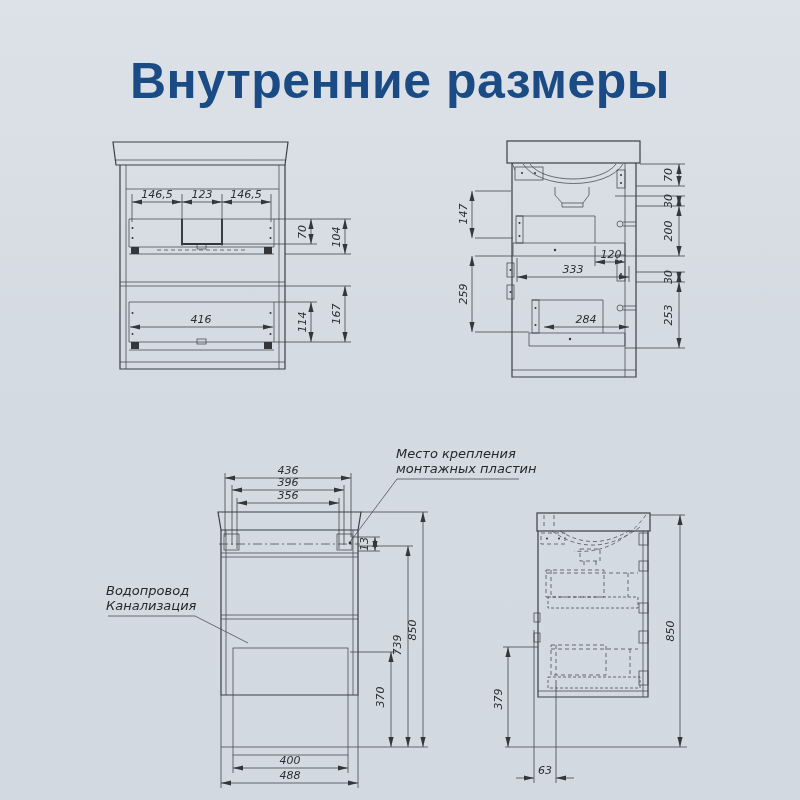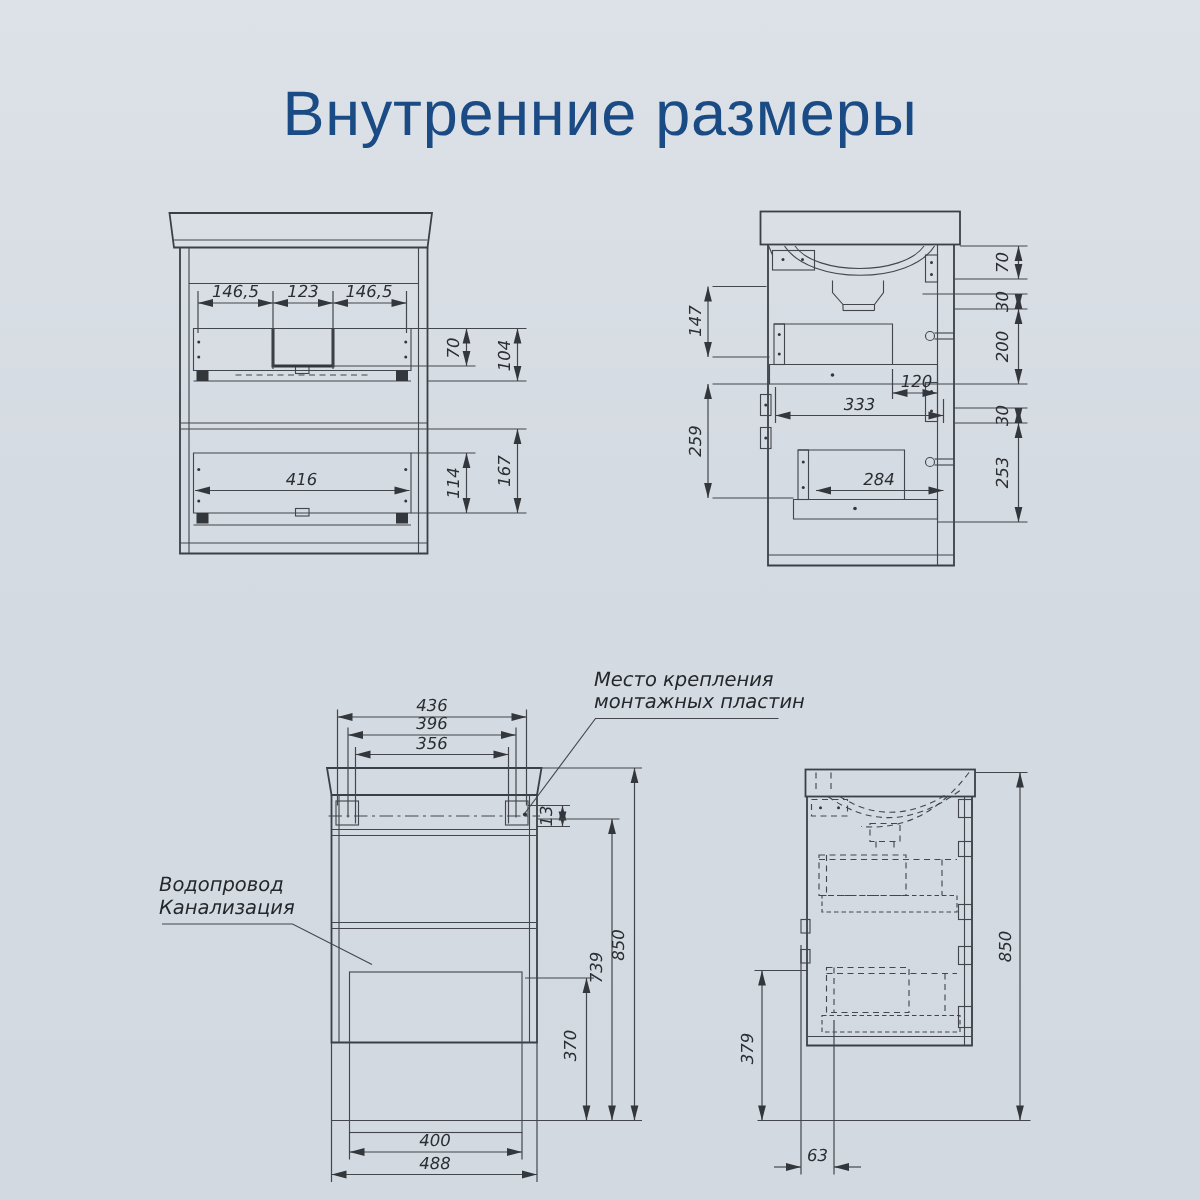--- a/index.html
+++ b/index.html
@@ -1,20 +1,20 @@
 <!DOCTYPE html>
 <html><head>
 <meta charset="utf-8">
 <style>
   html,body{margin:0;padding:0;background:#c8cfd8;}
   #screen{position:relative;width:800px;height:800px;overflow:hidden;
     background:linear-gradient(180deg,#dde2e8 0%,#d5dbe2 40%,#d2d9e1 100%);
     font-family:"Liberation Sans",sans-serif;}
   .abs{position:absolute;}
-  .title{width:800px;text-align:center;font-weight:normal;font-size:42px;
+  .title{width:800px;text-align:center;font-weight:bold;font-size:50px;
     color:#1b4b84;letter-spacing:0.5px;}
   .note{font-family:"DejaVu Sans",sans-serif;font-style:italic;font-size:13px;
     line-height:15px;color:#24282c;white-space:nowrap;}
   svg{overflow:visible;}
   .ln{stroke:#3b4046;stroke-width:1.2;fill:none;}
   .thin{stroke:#43474d;stroke-width:0.75;fill:none;}
   .thick{stroke:#33373c;stroke-width:2;fill:none;}
   .dim{stroke:#43474d;stroke-width:0.8;fill:none;}
   .dash{stroke-dasharray:4 3;}
   .dashdot{stroke-dasharray:9 3 2 3;}

